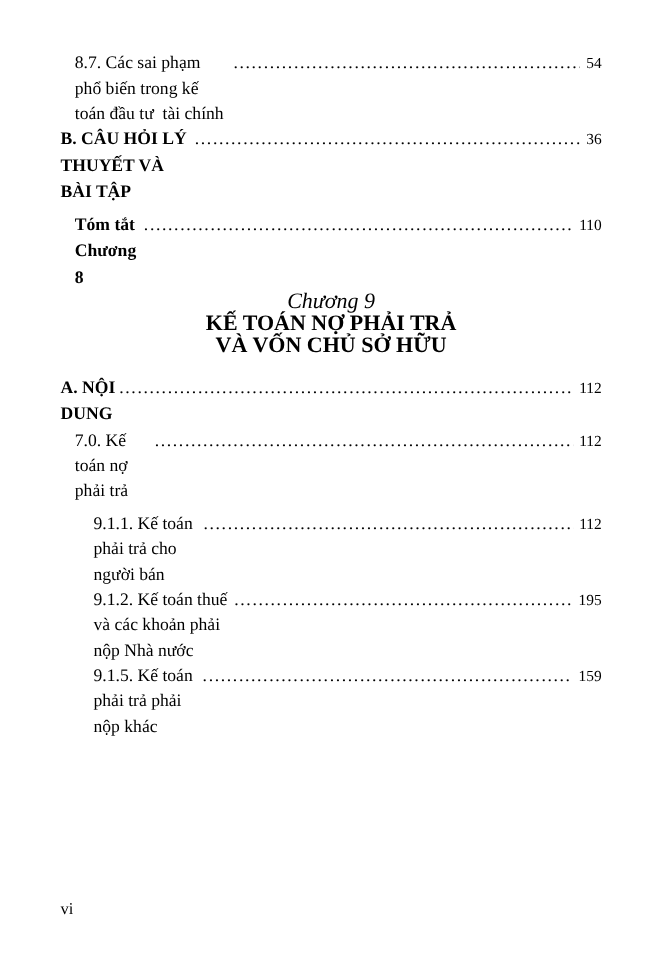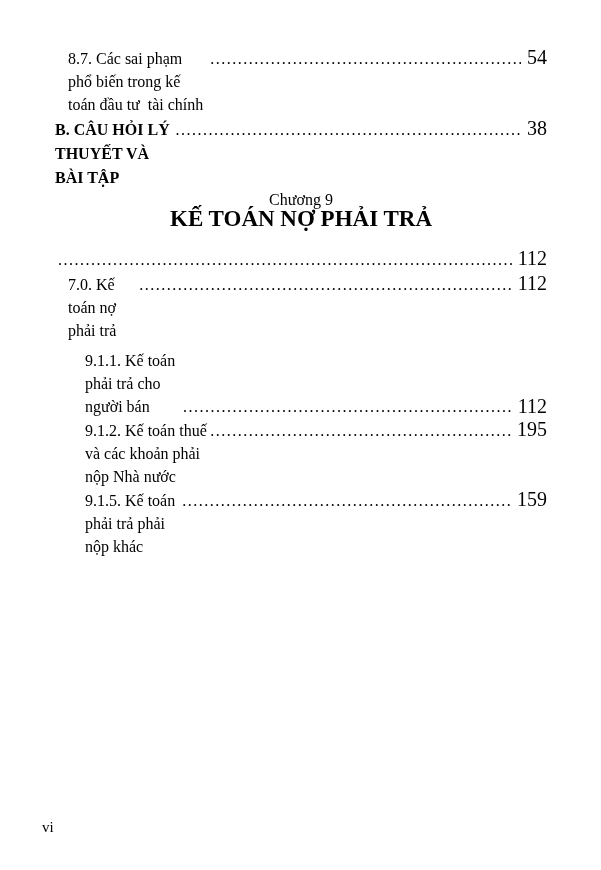--- a/index.html
+++ b/index.html
@@ -21,77 +21,80 @@
     align-items: baseline;
     font-size: 16px;
     line-height: 23px;
     white-space: pre-wrap;
   }
   .row.bold { font-weight: 700; line-height: 24px; }
   .row.lvl0 { padding-left: 0; }
   .row.lvl1 { padding-left: 13px; }
   .row.lvl2 { padding-left: 30px; }
   .row.spaced { margin-top: 6px; }
-  .lvl1 + .lvl2 { margin-top: 7px; align-items: flex-end; }
+  .lvl1 + .lvl2 { margin-top: 7px; }
   .row .title { flex: 0 1 auto; }
   .leader {
     flex: 1 1 auto;
     overflow: hidden;
     white-space: nowrap;
     margin-left: 3px;
     font-weight: 400;
     min-width: 12px;
   }
   .leader::after {
     content: "......................................................................................................................................................";
     letter-spacing: 1.5px;
   }
   .pagenum {
     flex: 0 0 auto;
     padding-left: 6px;
     font-weight: 400;
-    font-size: 20px;
+    font-size: 14px;
   }
   .chapter-heading {
     text-align: center;
     margin: 0 0 17px 0;
   }
   .chapter-kicker {
-    font-size: 16px;
+    font-style: italic;
+    font-size: 20px;
     line-height: 19px;
   }
   .chapter-title {
     font-weight: 700;
-    font-size: 23px;
+    font-size: 20px;
     line-height: 20px;
   }
   .footer {
     position: absolute;
-    left: 42px;
+    left: 55px;
     top: 819px;
     font-size: 15px;
   }
 </style>
 </head>
 <body>
 
 <div class="page">
 
   <div id="toc-ch8">
       <div class="row lvl1"><span class="title">8.7. Các sai phạm phổ biến trong kế toán đầu tư  tài chính</span><span class="leader"></span><span class="pagenum">54</span></div>
-      <div class="row lvl0 bold"><span class="title">B. CÂU HỎI LÝ THUYẾT VÀ BÀI TẬP</span><span class="leader"></span><span class="pagenum">38</span></div>
+      <div class="row lvl0 bold"><span class="title">B. CÂU HỎI LÝ THUYẾT VÀ BÀI TẬP</span><span class="leader"></span><span class="pagenum">36</span></div>
+      <div class="row lvl1 bold spaced"><span class="title">Tóm tắt Chương 8</span><span class="leader"></span><span class="pagenum">110</span></div>
     </div>
 
   <div class="chapter-heading">
     <div class="chapter-kicker">Chương 9</div>
     <div class="chapter-title">KẾ TOÁN NỢ PHẢI TRẢ</div>
+    <div class="chapter-title">VÀ VỐN CHỦ SỞ HỮU</div>
   </div>
 
   <div id="toc-ch9">
-      <div class="row lvl0 bold"><span class="leader"></span><span class="pagenum">112</span></div>
+      <div class="row lvl0 bold"><span class="title">A. NỘI DUNG</span><span class="leader"></span><span class="pagenum">112</span></div>
       <div class="row lvl1"><span class="title">7.0. Kế toán nợ phải trả</span><span class="leader"></span><span class="pagenum">112</span></div>
       <div class="row lvl2"><span class="title">9.1.1. Kế toán phải trả cho người bán</span><span class="leader"></span><span class="pagenum">112</span></div>
       <div class="row lvl2"><span class="title">9.1.2. Kế toán thuế và các khoản phải nộp Nhà nước</span><span class="leader"></span><span class="pagenum">195</span></div>
       <div class="row lvl2"><span class="title">9.1.5. Kế toán phải trả phải nộp khác</span><span class="leader"></span><span class="pagenum">159</span></div>
     </div>
 
   <div class="footer">vi</div>
 </div>
 
 </body></html>

